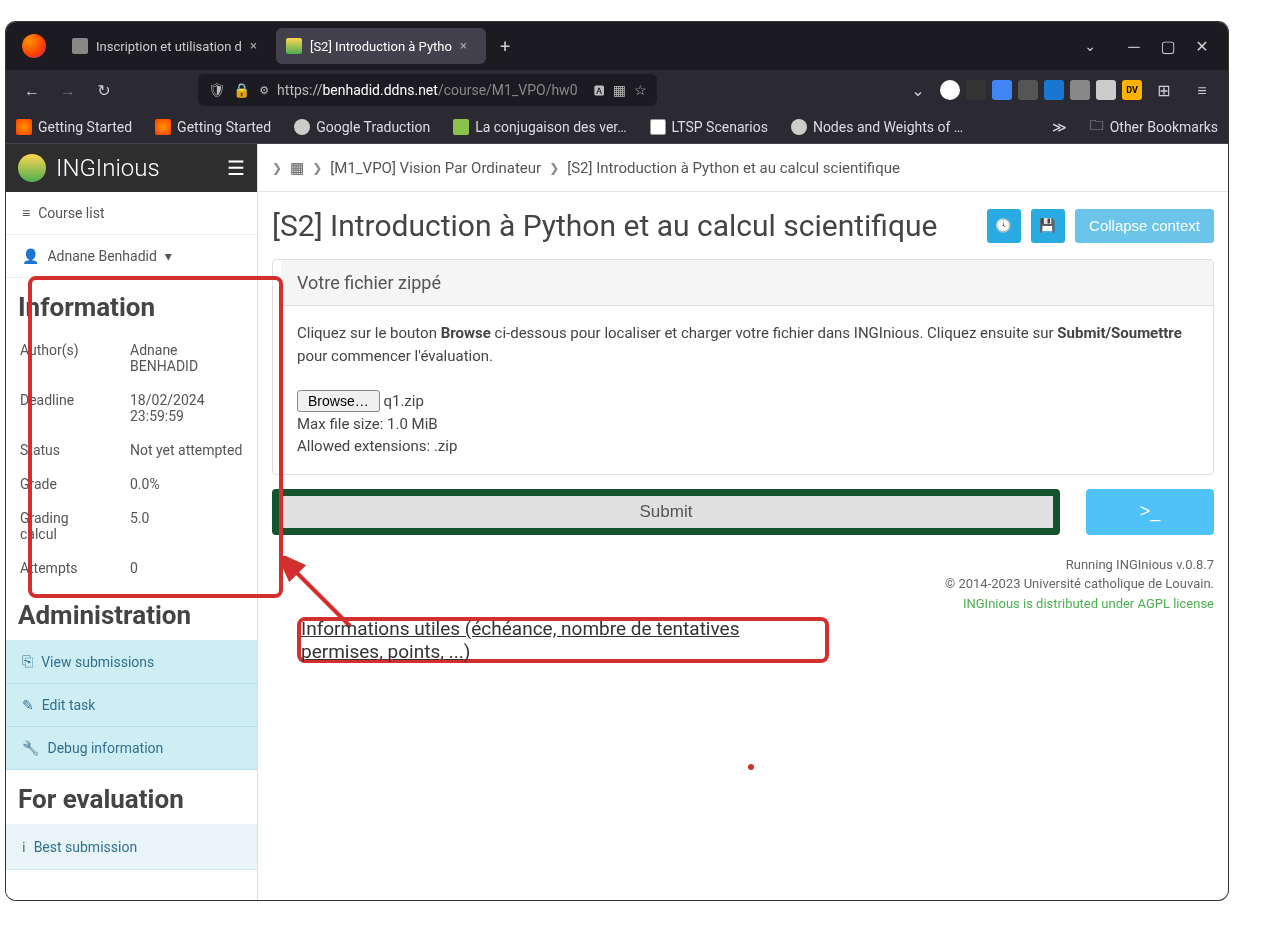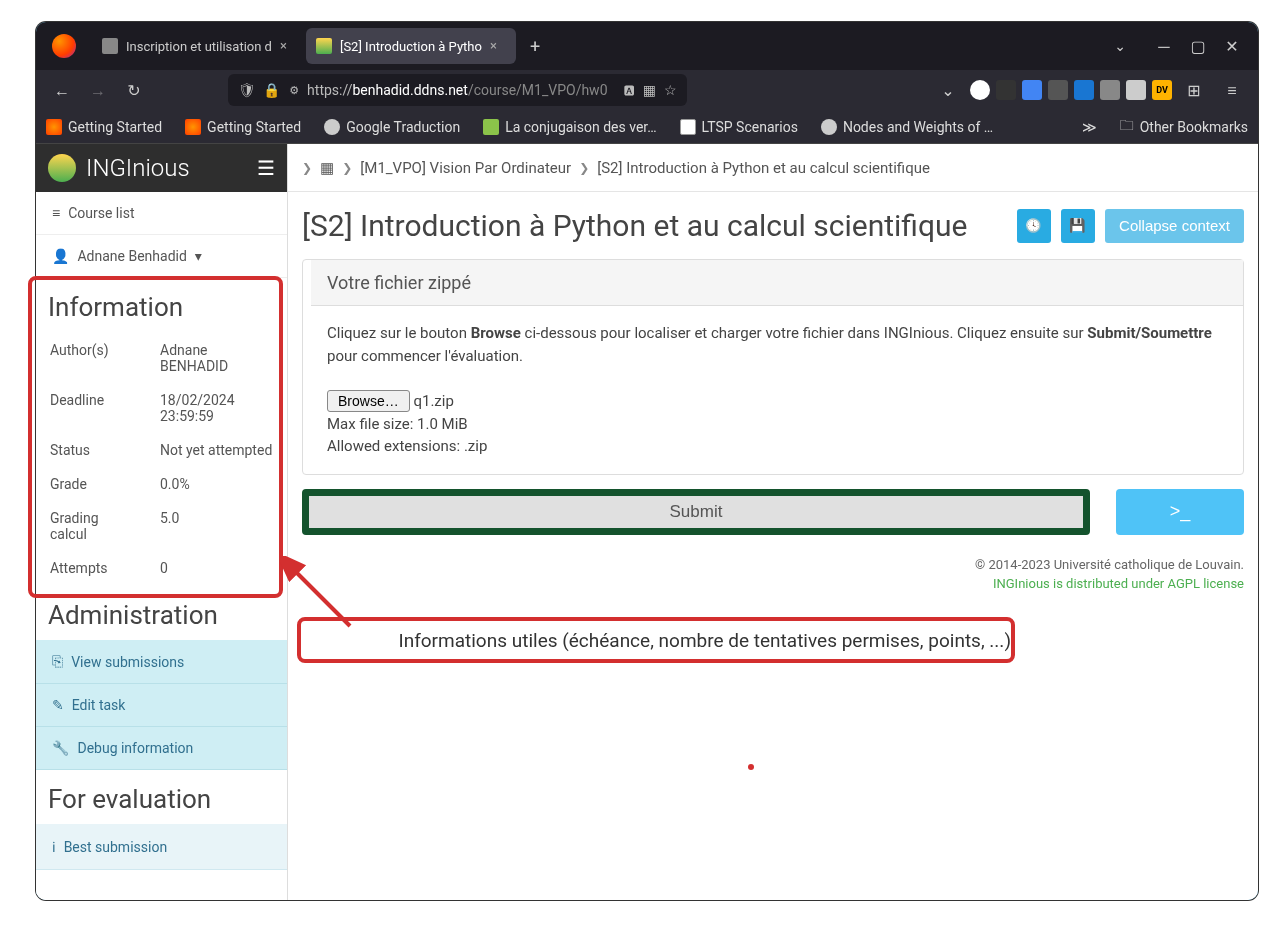--- a/index.html
+++ b/index.html
@@ -7,21 +7,21 @@
   font-family: -apple-system, BlinkMacSystemFont, "Segoe UI", Roboto, sans-serif;
   background: #fff;
   width: 1269px;
   height: 925px;
   overflow: hidden;
   position: relative;
 }
 .window-border {
   position: absolute;
   top: 22px;
-  left: 36px;
+  left: 6px;
   width: 1222px;
   height: 878px;
   border-radius: 10px;
   overflow: hidden;
   background: #7dd3fc;
   box-shadow: 0 0 0 1px #333;
 }
 .titlebar {
   height: 48px;
   background: #1c1b22;
@@ -128,21 +128,21 @@
   font-size: 14px;
   color: #555;
   display: flex;
   gap: 8px;
   align-items: center;
 }
 .side-heading {
   padding: 14px 12px 10px;
   font-size: 26px;
   color: #444;
-  font-weight: 400;
+  font-weight: 700;
 }
 .info-table { width: 100%; font-size: 14px; }
 .info-table tr { border-bottom: 1px solid #eee; }
 .info-table td { padding: 8px 12px; color: #555; vertical-align: top; }
 .info-table td:first-child { width: 108px; }
 .admin-link {
   padding: 13px 16px;
   background: #cfeef4;
   border-bottom: 1px solid #b8e0e8;
   color: #31708f;
@@ -161,23 +161,23 @@
   gap: 8px;
   align-items: center;
 }
 .red-box {
   border: 4px solid #d32f2f;
   border-radius: 8px;
   position: absolute;
 }
 .info-box { top: 276px; left: 28px; width: 255px; height: 322px; }
 .callout-box {
-  top: 617px; left: 297px; width: 718px; height: 46px;
+  top: 617px; left: 297px; width: 532px; height: 46px;
   display: flex; align-items: center; justify-content: flex-end;
-  font-size: 19px; color: #333;
+  font-size: 19px; color: #333; text-decoration: underline;
 }
 .arrow-svg { position: absolute; top: 556px; left: 280px; }
 
 .main {
   flex: 1;
   padding: 0;
   overflow-y: auto;
 }
 .breadcrumb {
   height: 48px;
@@ -466,20 +466,21 @@
           </div>
           <div>Max file size: 1.0 MiB</div>
           <div>Allowed extensions: .zip</div>
         </div>
       </div>
       <div class="submit-row">
         <button class="submit-btn">Submit</button>
         <button class="term-btn">&gt;_</button>
       </div>
       <div class="footer">
+        <div>Running INGInious v.0.8.7</div>
         <div>© 2014-2023 Université catholique de Louvain.</div>
         <a>INGInious is distributed under AGPL license</a>
       </div>
     </div>
   </div>
 </div>
 
 <div class="red-box info-box"></div>
 <svg class="arrow-svg" width="80" height="80">
   <defs>

